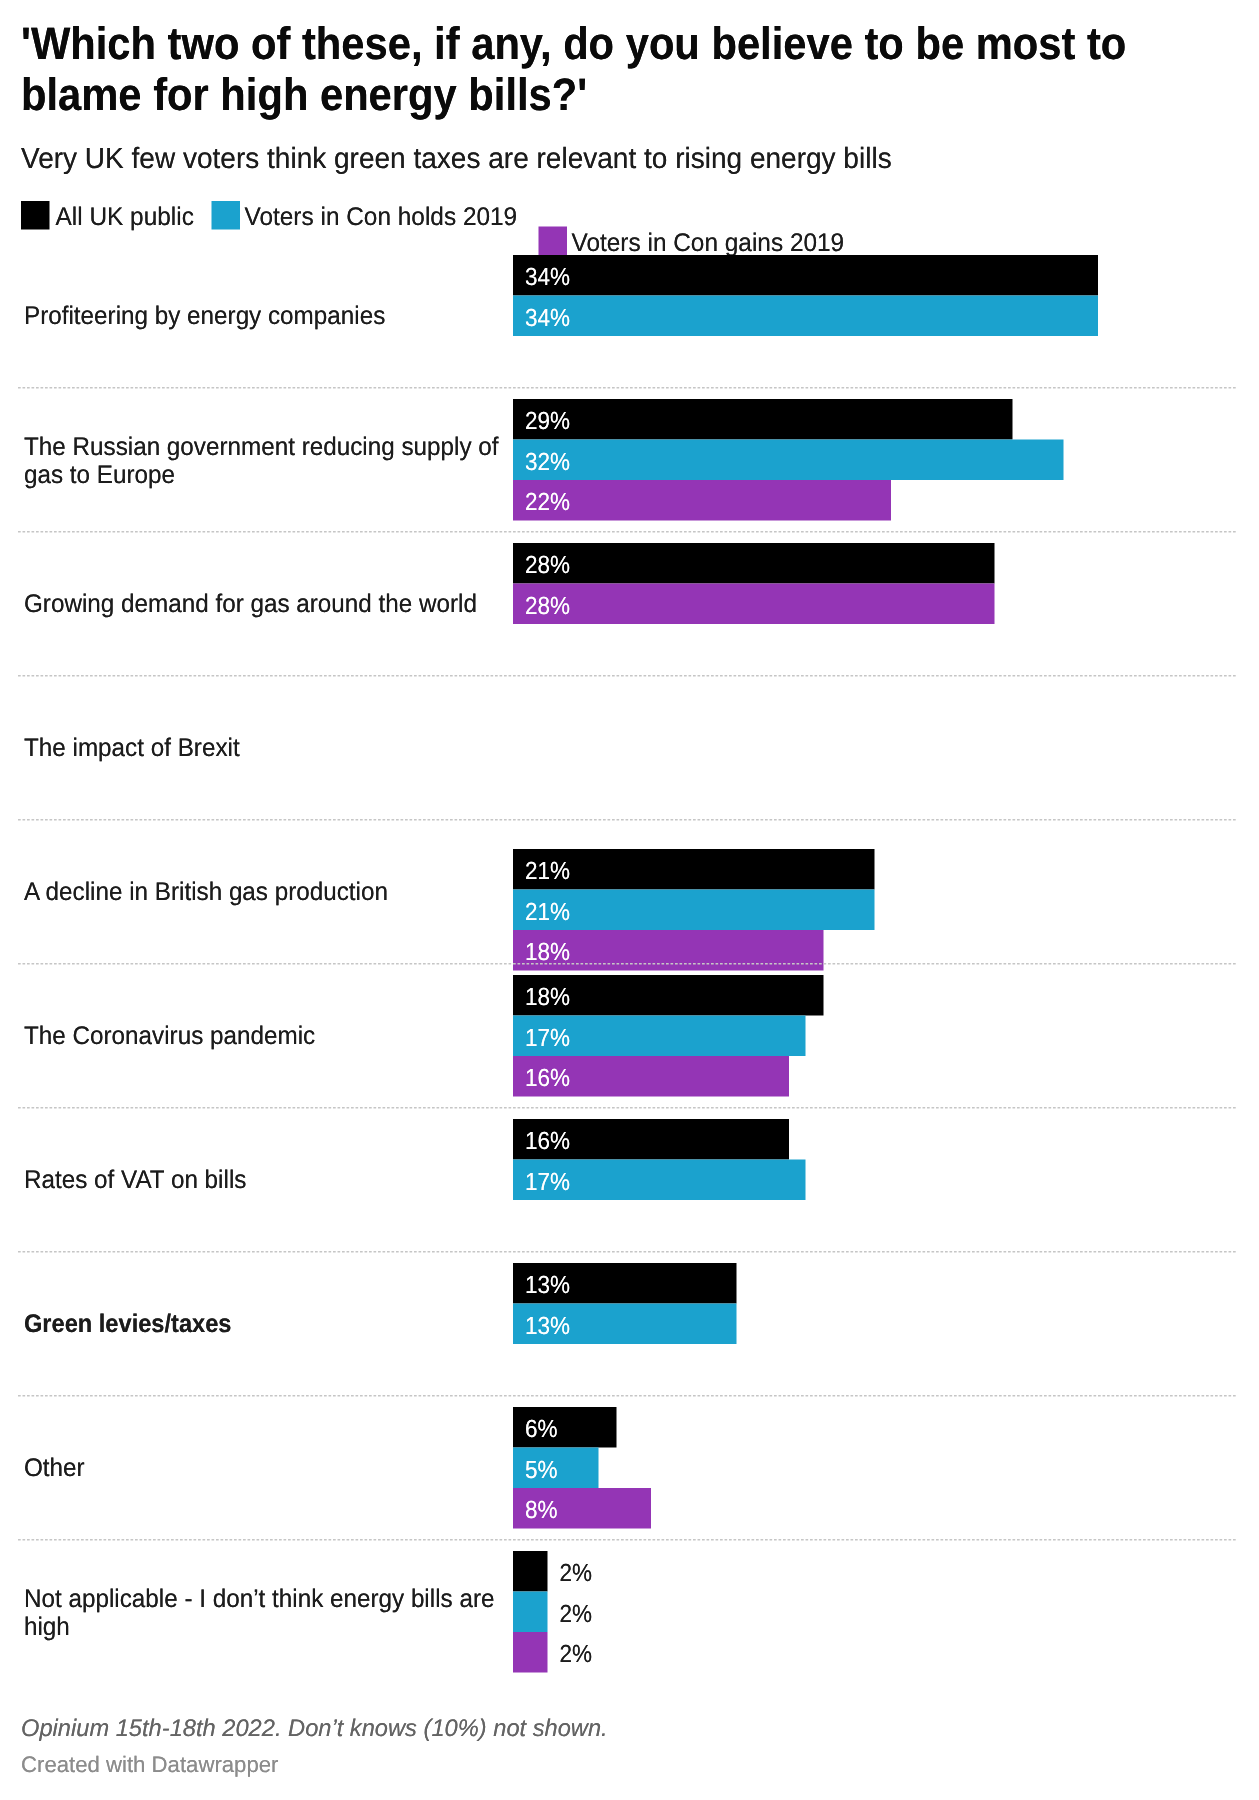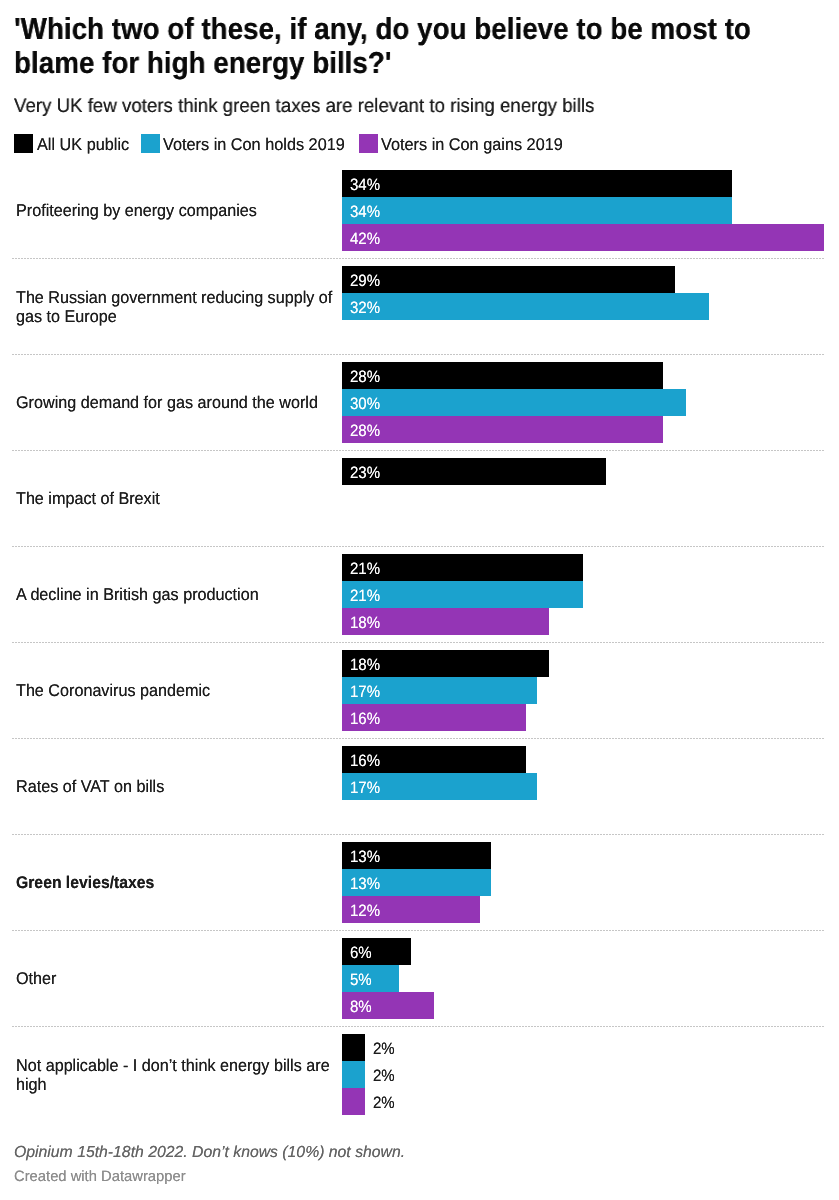--- a/index.html
+++ b/index.html
@@ -64,89 +64,81 @@
   <div class="subtitle">Very UK few voters think green taxes are relevant to rising energy bills</div>
   <div class="legend" id="legend" style="top:133.6px">
       <div class="legend-item" style="left: 14px; width: 110.965px;">
         <span class="swatch" style="background: rgb(0, 0, 0);"></span>
         <span class="legend-label">All UK public</span>
       </div>
       <div class="legend-item" style="left: 140.8px; width: 196.683px;">
         <span class="swatch" style="background: rgb(27, 162, 206);"></span>
         <span class="legend-label">Voters in Con holds 2019</span>
       </div>
-      <div class="legend-item" style="left: 358.6px; width: 196.683px;">
+      <div class="legend-item" style="left: 358.6px; width: 196.683px; margin-top: 17px;">
         <span class="swatch" style="background: rgb(148, 53, 181);"></span>
         <span class="legend-label">Voters in Con gains 2019</span>
       </div>
     </div>
   <div class="chart" id="chart">
       <div class="row" style="top: 162px; height: 96px;">
         <div class="row-label" style="top: 39px;">Profiteering by energy companies</div>
         <div class="bars" style="top: 8px;">
           <div class="bar">
             <div class="bar-rect" style="width: 390.184px; background: rgb(0, 0, 0);"></div>
             <div class="bar-val inside" style="left: 8px;">34%</div>
           </div>
           <div class="bar">
             <div class="bar-rect" style="width: 390.184px; background: rgb(27, 162, 206);"></div>
             <div class="bar-val inside" style="left: 8px;">34%</div>
           </div>
-          <div class="bar">
-            <div class="bar-rect" style="width: 481.992px; background: rgb(148, 53, 181);"></div>
-            <div class="bar-val inside" style="left: 8px;">42%</div>
-          </div>
         </div>
       </div>
       <div class="row" style="top: 258px; height: 96px;">
         <div class="row-sep" style="top: 0px;"></div>
         <div class="row-label" style="top: 29.5px;">The Russian government reducing supply of gas to Europe</div>
         <div class="bars" style="top: 8px;">
           <div class="bar">
             <div class="bar-rect" style="width: 332.804px; background: rgb(0, 0, 0);"></div>
             <div class="bar-val inside" style="left: 8px;">29%</div>
           </div>
           <div class="bar">
             <div class="bar-rect" style="width: 367.232px; background: rgb(27, 162, 206);"></div>
             <div class="bar-val inside" style="left: 8px;">32%</div>
           </div>
+          <div class="bar">
+            <div class="bar-rect" style="width: 252.472px; background: rgb(148, 53, 181);"></div>
+            <div class="bar-val inside" style="left: 8px;">22%</div>
+          </div>
         </div>
       </div>
       <div class="row" style="top: 354px; height: 96px;">
         <div class="row-sep" style="top: 0px;"></div>
         <div class="row-label" style="top: 39px;">Growing demand for gas around the world</div>
         <div class="bars" style="top: 8px;">
           <div class="bar">
             <div class="bar-rect" style="width: 321.328px; background: rgb(0, 0, 0);"></div>
             <div class="bar-val inside" style="left: 8px;">28%</div>
           </div>
           <div class="bar">
-            <div class="bar-rect" style="width: 344.28px; background: rgb(27, 162, 206);"></div>
-            <div class="bar-val inside" style="left: 8px;">30%</div>
-          </div>
-          <div class="bar">
             <div class="bar-rect" style="width: 321.328px; background: rgb(148, 53, 181);"></div>
             <div class="bar-val inside" style="left: 8px;">28%</div>
           </div>
         </div>
       </div>
       <div class="row" style="top: 450px; height: 96px;">
         <div class="row-sep" style="top: 0px;"></div>
         <div class="row-label" style="top: 39px;">The impact of Brexit</div>
         <div class="bars" style="top: 8px;">
-          <div class="bar">
-            <div class="bar-rect" style="width: 263.948px; background: rgb(0, 0, 0);"></div>
-            <div class="bar-val inside" style="left: 8px;">23%</div>
-          </div>
         </div>
       </div>
       <div class="row" style="top: 546px; height: 96px;">
         <div class="row-sep" style="top: 0px;"></div>
         <div class="row-label" style="top: 39px;">A decline in British gas production</div>
-        <div class="bars" style="top: 8px;">
+        <div class="bars" style="top: 20px;">
           <div class="bar">
             <div class="bar-rect" style="width: 240.996px; background: rgb(0, 0, 0);"></div>
             <div class="bar-val inside" style="left: 8px;">21%</div>
           </div>
           <div class="bar">
             <div class="bar-rect" style="width: 240.996px; background: rgb(27, 162, 206);"></div>
             <div class="bar-val inside" style="left: 8px;">21%</div>
           </div>
           <div class="bar">
             <div class="bar-rect" style="width: 206.568px; background: rgb(148, 53, 181);"></div>
@@ -190,24 +182,20 @@
         <div class="row-sep" style="top: 0px;"></div>
         <div class="row-label" style="font-weight: 700; transform: scaleX(0.926); top: 39px;">Green levies/taxes</div>
         <div class="bars" style="top: 8px;">
           <div class="bar">
             <div class="bar-rect" style="width: 149.188px; background: rgb(0, 0, 0);"></div>
             <div class="bar-val inside" style="left: 8px;">13%</div>
           </div>
           <div class="bar">
             <div class="bar-rect" style="width: 149.188px; background: rgb(27, 162, 206);"></div>
             <div class="bar-val inside" style="left: 8px;">13%</div>
-          </div>
-          <div class="bar">
-            <div class="bar-rect" style="width: 137.712px; background: rgb(148, 53, 181);"></div>
-            <div class="bar-val inside" style="left: 8px;">12%</div>
           </div>
         </div>
       </div>
       <div class="row" style="top: 930px; height: 96px;">
         <div class="row-sep" style="top: 0px;"></div>
         <div class="row-label" style="top: 39px;">Other</div>
         <div class="bars" style="top: 8px;">
           <div class="bar">
             <div class="bar-rect" style="width: 68.856px; background: rgb(0, 0, 0);"></div>
             <div class="bar-val inside" style="left: 8px;">6%</div>

